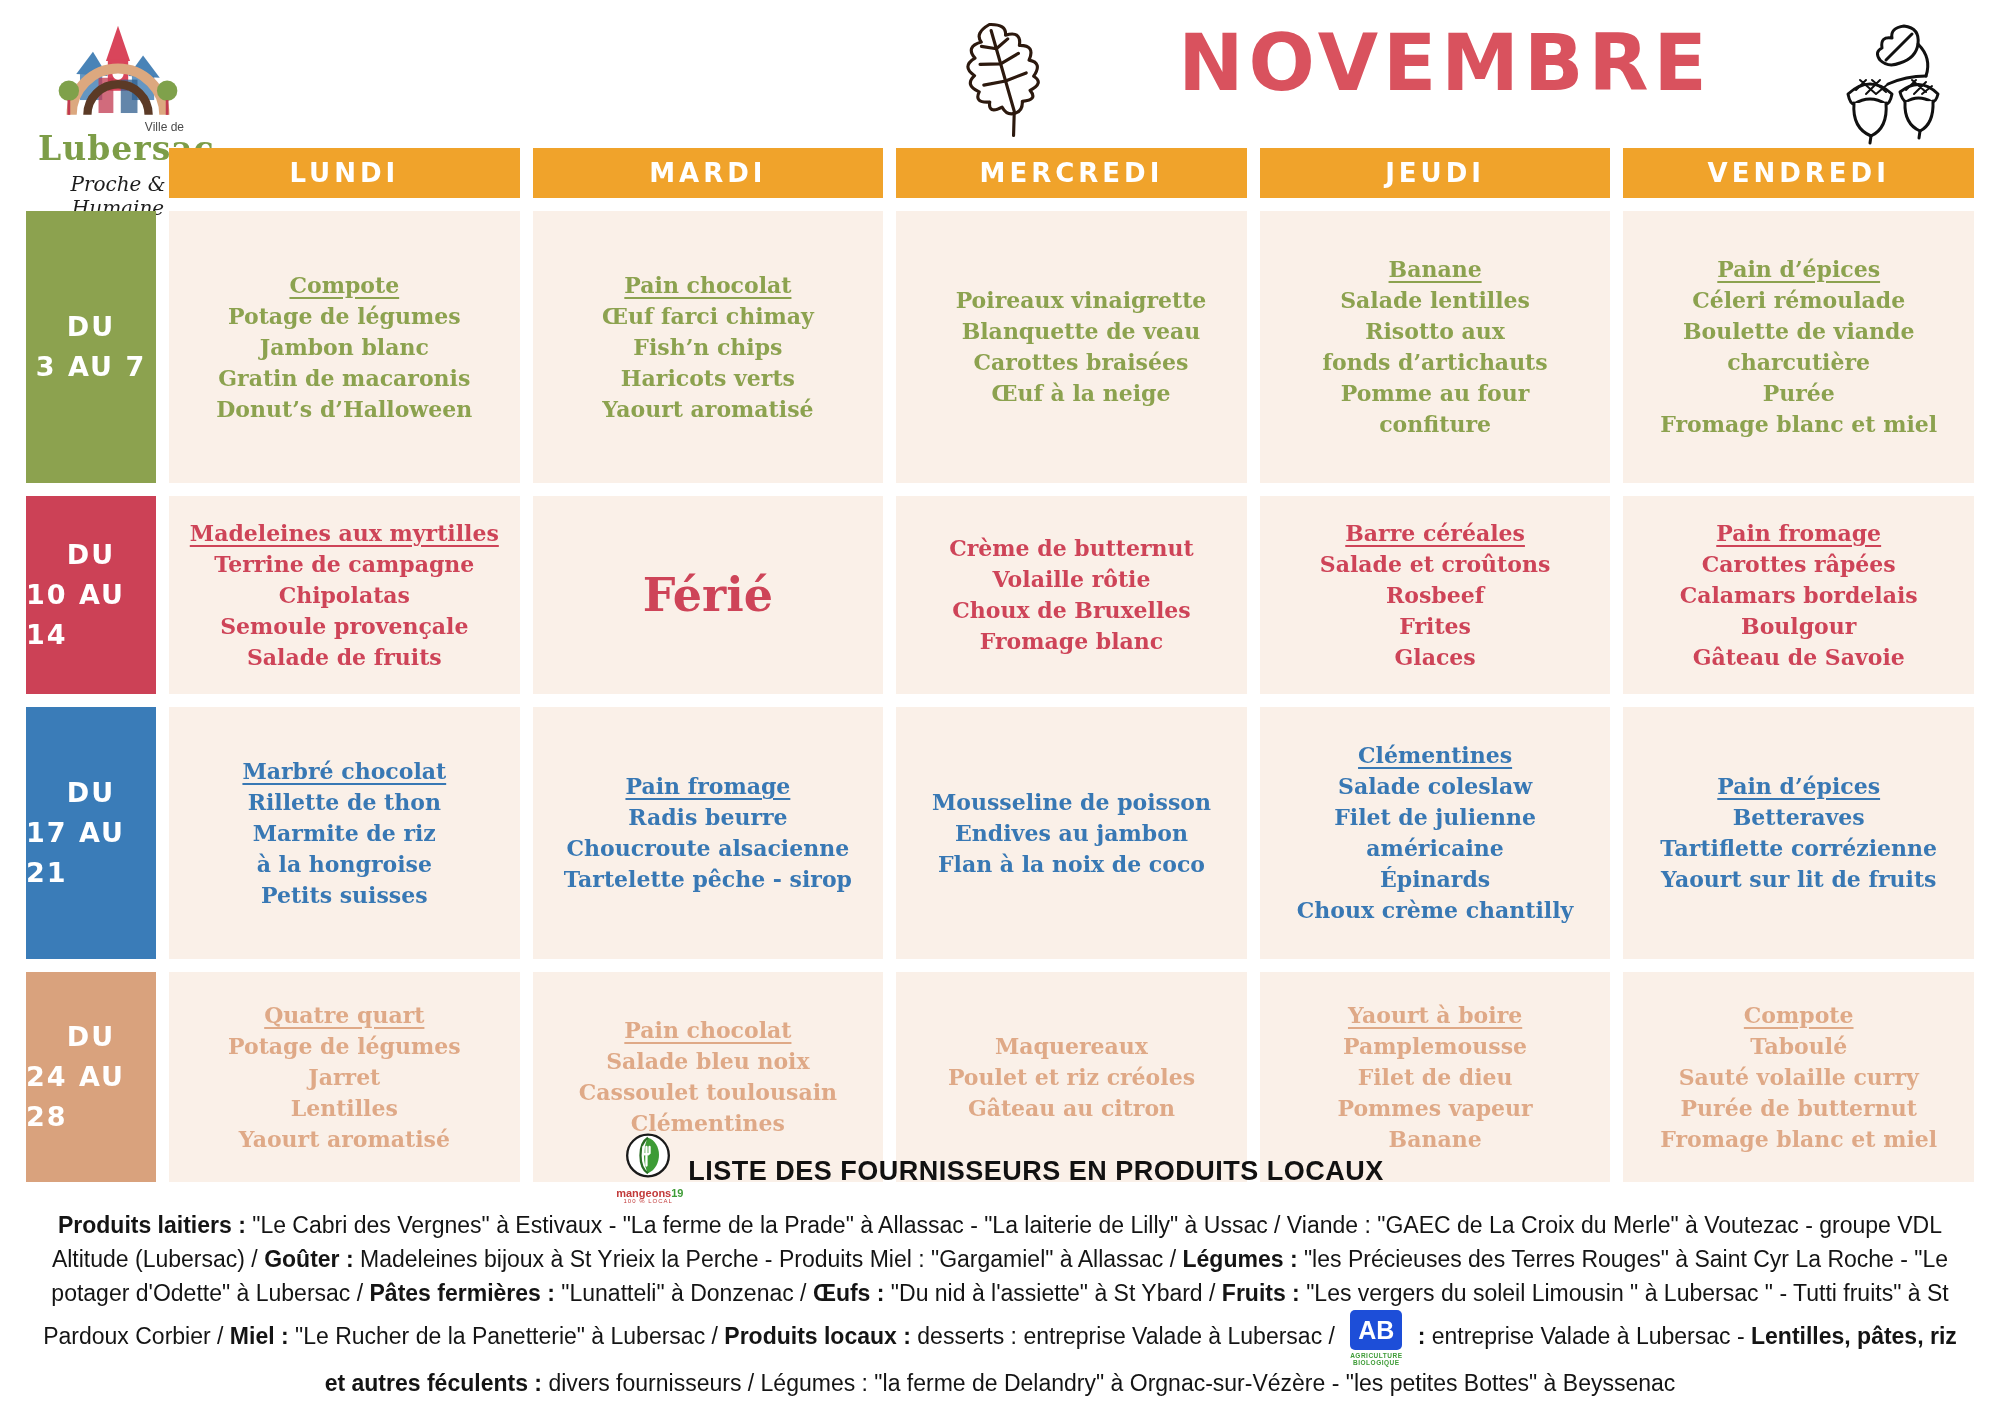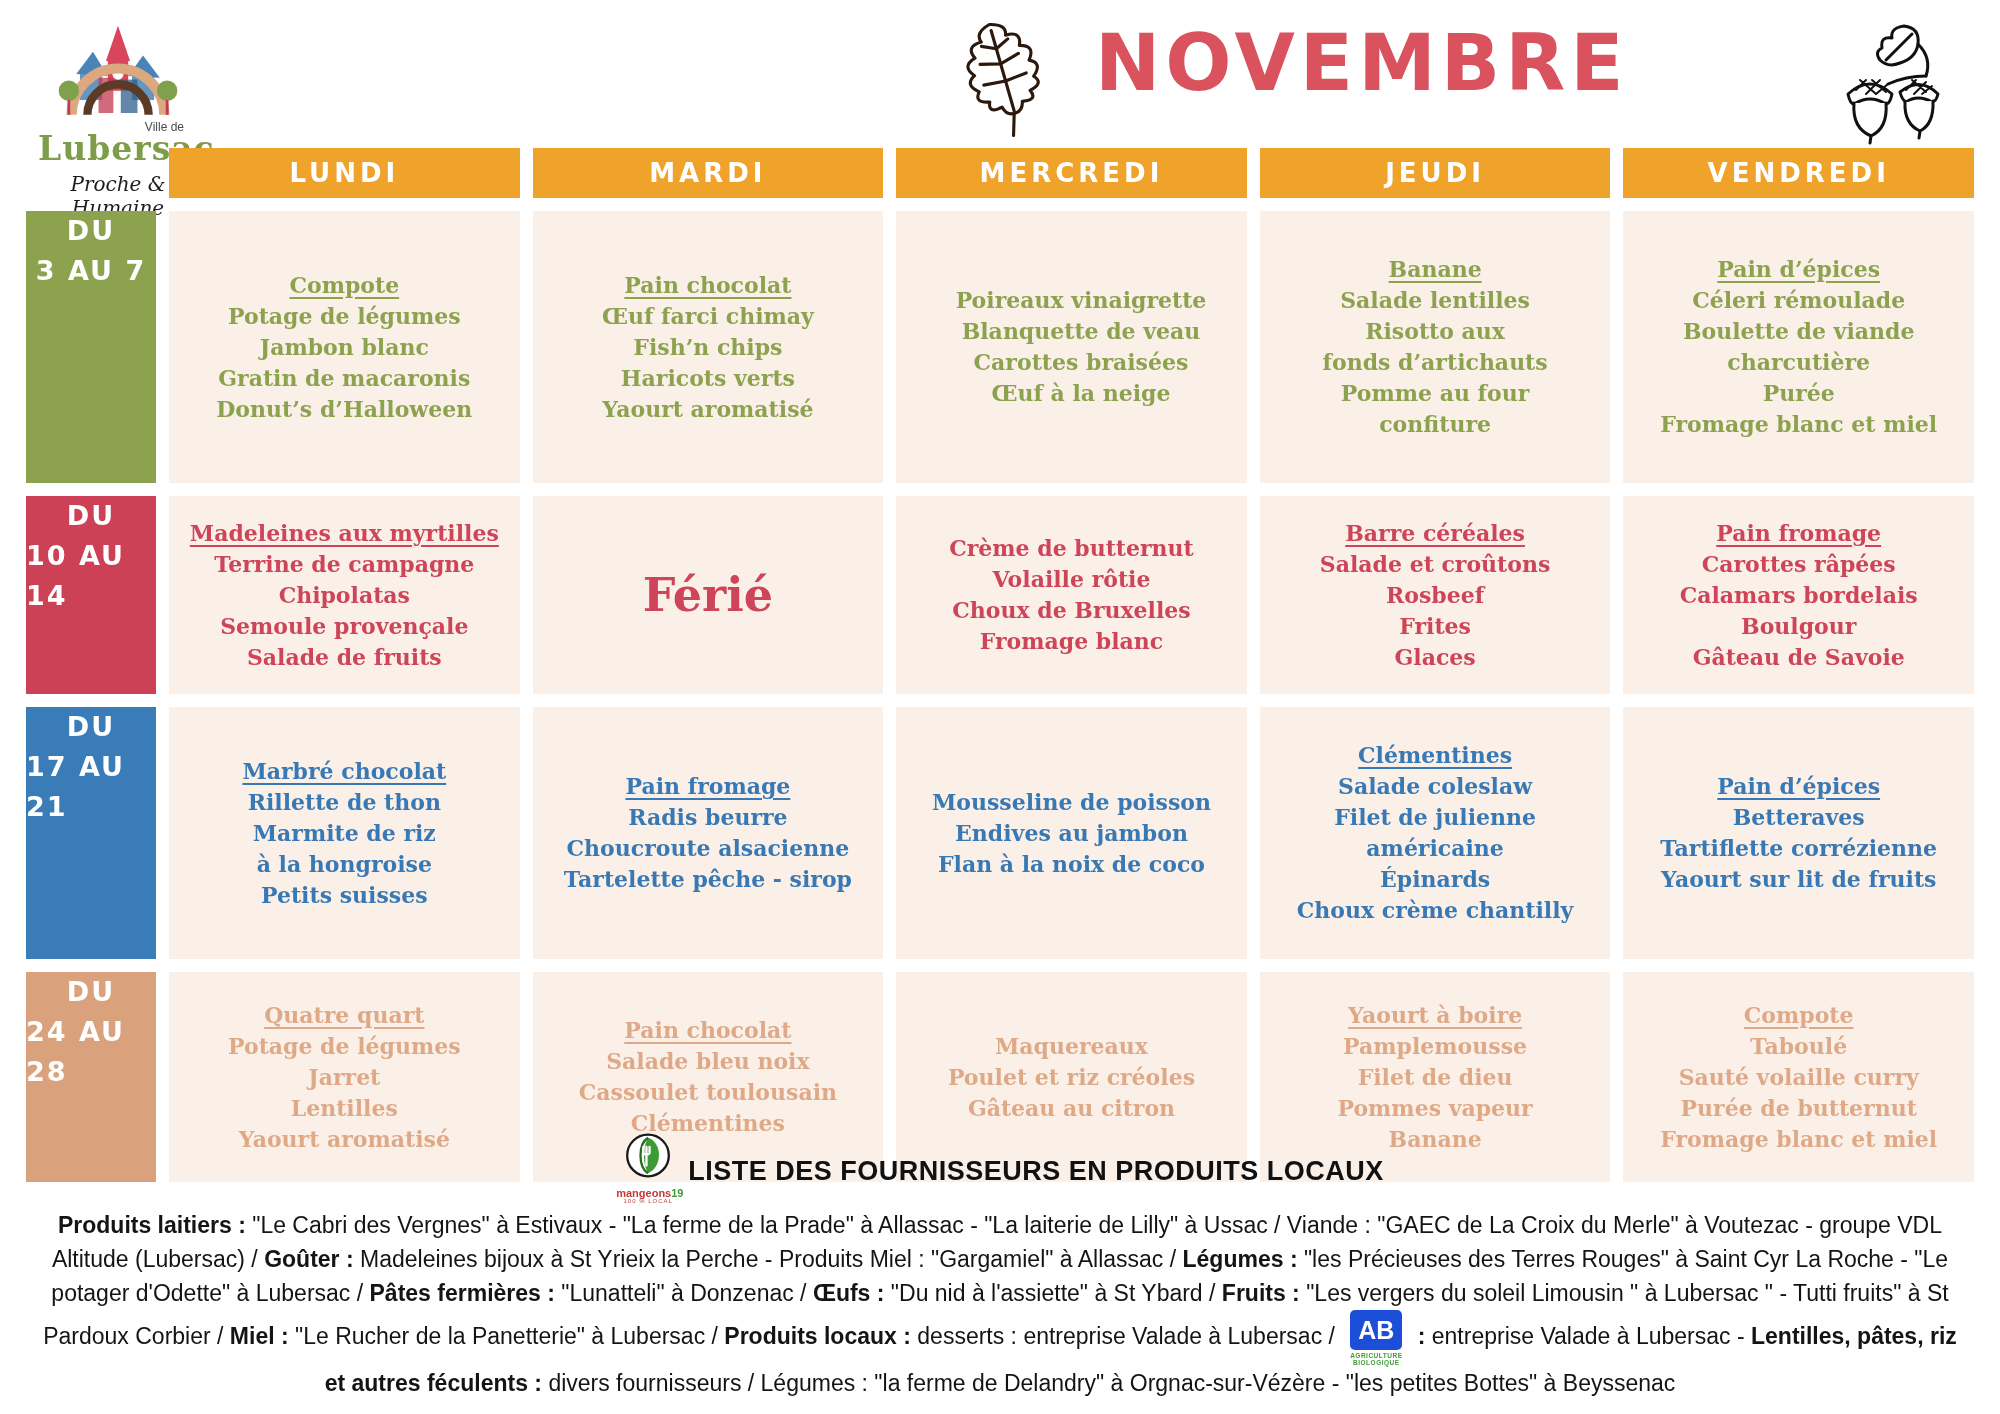--- a/index.html
+++ b/index.html
@@ -9,34 +9,34 @@
 
   
   .logo-block{position:absolute;left:38px;top:24px;width:160px;text-align:center;}
   .logo-castle{display:block;margin:0 auto;}
   .logo-villede{font-family:"Liberation Sans",sans-serif;font-size:12px;color:#4a4a4a;
                 text-align:right;padding-right:14px;margin-top:-6px;}
   .logo-city{font-family:"DejaVu Serif",serif;font-weight:bold;font-size:33px;color:#7d9d48;
              letter-spacing:1px;line-height:30px;}
   .logo-tagline{font-family:"DejaVu Serif",serif;font-style:italic;font-size:20px;color:#1c1c1c;
                 margin-top:8px;}
-  .month-title{position:absolute;left:1095px;top:18px;width:700px;
+  .month-title{position:absolute;left:1095px;top:18px;width:700px;text-align:center;
                font-family:"DejaVu Sans",sans-serif;font-weight:bold;font-size:78px;
                letter-spacing:5px;color:#d9525e;}
   .leaf-icon{position:absolute;left:946px;top:16px;}
   .acorn-icon{position:absolute;left:1822px;top:18px;}
 
   
   .menu-table{position:absolute;left:26px;top:148px;width:1948px;display:grid;
               grid-template-columns:130px repeat(5,1fr);
               grid-template-rows:50px 272px 198px 252px 210px;gap:13px;}
   .corner{background:transparent;}
   .day-header{background:#f0a32b;color:#ffffff;display:flex;align-items:center;justify-content:center;
               font-family:"DejaVu Sans",sans-serif;font-weight:bold;font-size:26px;letter-spacing:4px;}
-  .week-label{color:#ffffff;display:flex;flex-direction:column;align-items:center;justify-content:flex-start;
+  .week-label{color:#ffffff;display:flex;flex-direction:column;align-items:center;justify-content:center;
               font-family:"DejaVu Sans",sans-serif;font-weight:bold;font-size:27px;letter-spacing:2px;
               line-height:40px;}
   .cell{background:#faf0e8;display:flex;flex-direction:column;align-items:center;justify-content:center;
         text-align:center;font-weight:bold;font-size:22px;line-height:31px;padding:8px 6px;}
   .cell .first{text-decoration:underline;text-underline-offset:4px;}
   .cell .ferie{font-size:46px;line-height:52px;}
 
   
   .suppliers{position:absolute;left:0;top:1138px;width:2000px;}
   .suppliers-head{display:flex;align-items:flex-start;justify-content:center;gap:8px;height:64px;}

